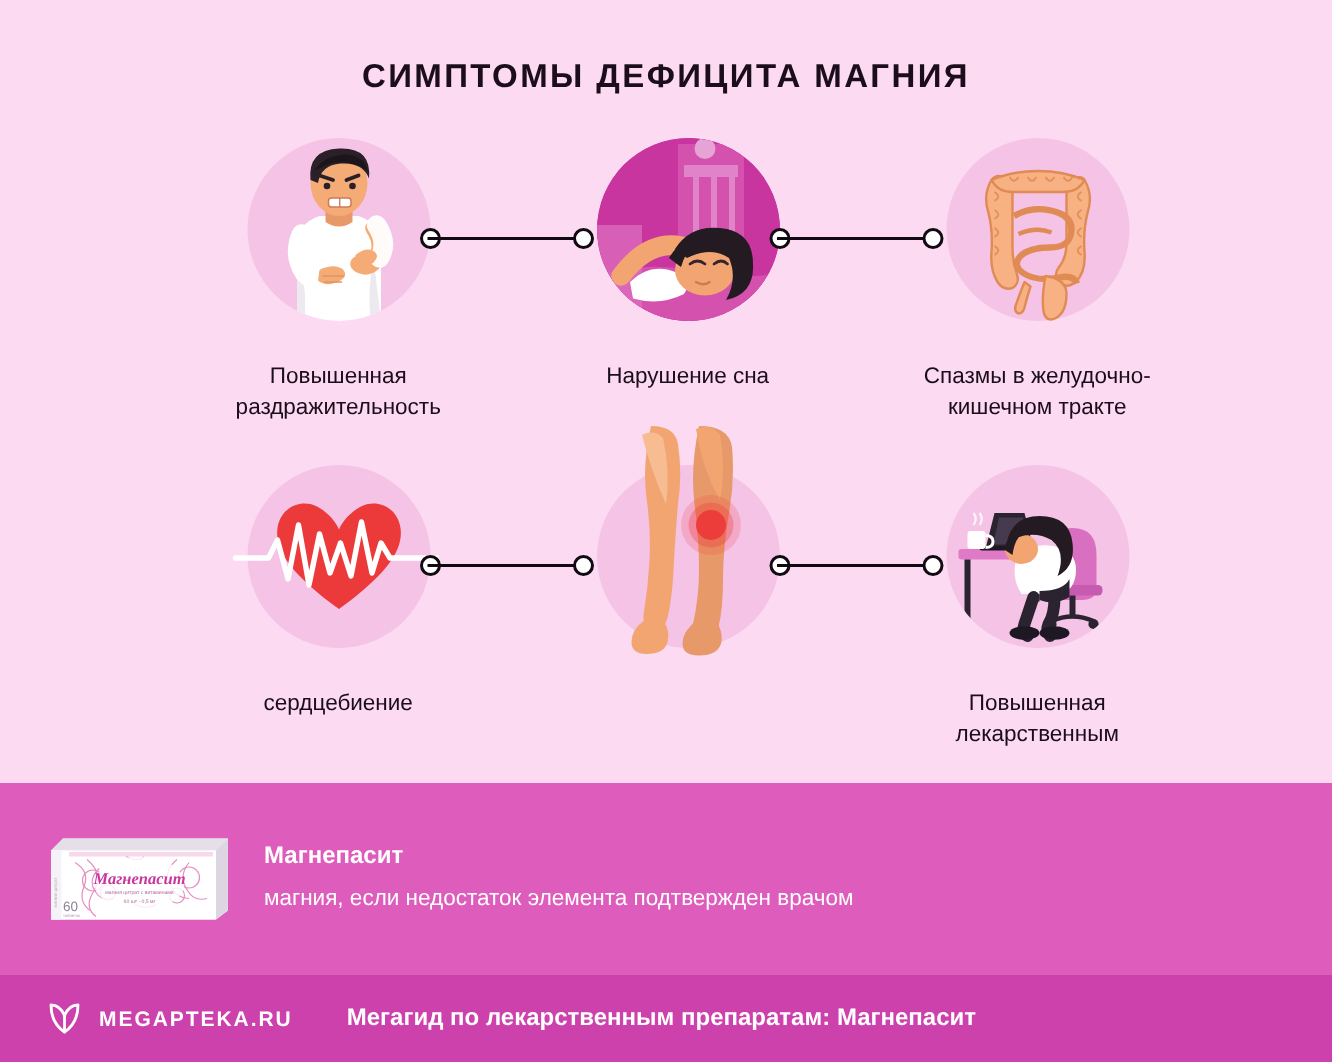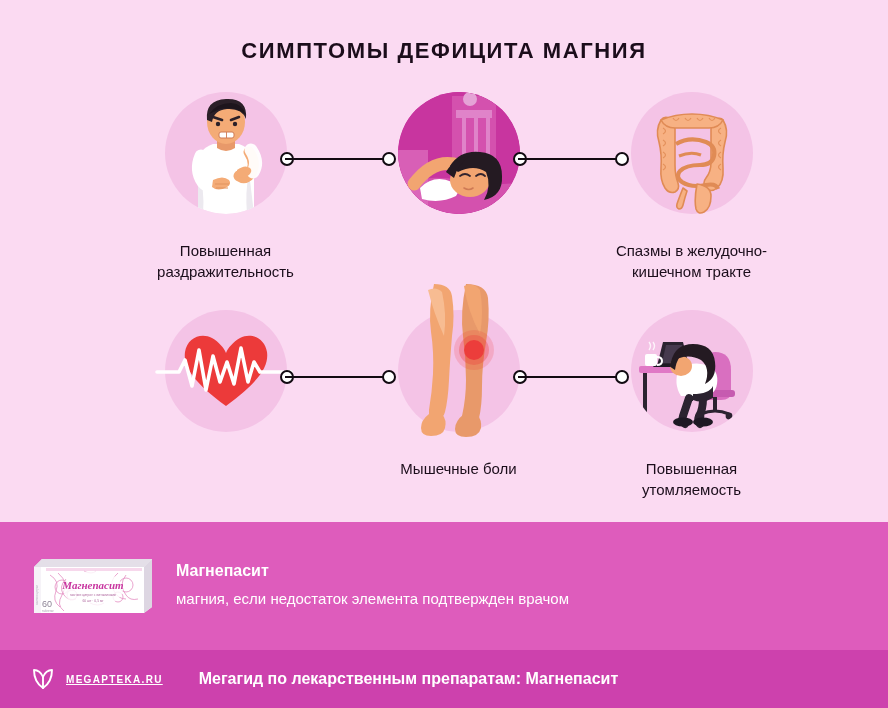--- a/index.html
+++ b/index.html
@@ -154,24 +154,23 @@
     color: #ffffff;
   }
   .logo-mark {
     margin-left: 30px;
     width: 26px;
     height: 26px;
     flex: none;
   }
   .logo-text {
     margin-left: 10px;
-    font-size: 10px;
+    font-size: 14px;
     font-weight: bold;
     letter-spacing: 1.3px;
-    text-decoration: underline;
   }
   .footer-caption {
     margin-left: 36px;
     font-size: 16px;
     font-weight: bold;
   }
 </style>
 </head>
 <body>
 
@@ -256,20 +255,23 @@
               <path d="M52 74 Q62 58 82 60 Q104 62 104 84 Q105 104 86 108 Q94 94 88 80 Q76 72 60 80 Z" fill="#241a22"></path>
               <path d="M48 80 Q56 66 72 64 Q60 72 56 86 Z" fill="#241a22"></path>
 
               <path d="M62 84 q5 -4 10 0" stroke="#33242e" stroke-width="1.8" fill="none" stroke-linecap="round"></path>
               <path d="M78 84 q5 -4 9 0" stroke="#33242e" stroke-width="1.8" fill="none" stroke-linecap="round"></path>
 
               <path d="M66 96 q5 3 9 0" stroke="#cf7a55" stroke-width="1.6" fill="none" stroke-linecap="round"></path>
             </svg>
           </div>
         </div>
+        <div class="caption">
+          <div>Нарушение сна</div>
+        </div>
       </div>
 
       <div class="connector k1">
         <div class="dot left"></div>
         <div class="bar"></div>
         <div class="dot right"></div>
       </div>
 
       <div class="cell c2">
         <div class="circle">
@@ -304,20 +306,21 @@
     <div class="row">
 
       <div class="cell c0">
         <div class="circle">
           <svg width="122" height="122" viewBox="0 0 122 122" style="overflow:visible">
             <path d="M61 96 C 28 72 18 56 20 42 C 22 28 36 22 47 28 C 54 32 59 38 61 43 C 63 38 68 32 75 28 C 86 22 100 28 102 42 C 104 56 94 72 61 96 Z" fill="#ec3a3a"></path>
             <path d="M-8 62 L14 62 L20 50 L27 76 L34 40 L41 80 L48 46 L55 72 L62 52 L69 74 L76 38 L83 72 L89 52 L95 62 L126 62" fill="none" stroke="#ffffff" stroke-width="3.6" stroke-linejoin="round" stroke-linecap="round"></path>
           </svg>
         </div>
         <div class="caption">
+          <div>сердцебиение</div>
         </div>
       </div>
 
       <div class="connector k0">
         <div class="dot left"></div>
         <div class="bar"></div>
         <div class="dot right"></div>
       </div>
 
       <div class="cell c1">
@@ -331,23 +334,20 @@
 
             <path d="M68 0 q20 0 22 14 q2 22 -2 44 q-4 24 -4 44 q0 20 -3 32 q-2 8 -10 7 q-8 -1 -7 -9 q4 -18 4 -36 q0 -22 -3 -44 q-3 -24 3 -52 z" fill="#e8996a"></path>
             <path d="M66 2 q10 -4 16 4 q4 22 0 44 q-12 -22 -16 -48 z" fill="#f2a571"></path>
 
             <path d="M66 130 q-9 7 -9 15 q0 8 11 8 q13 0 15 -9 q1 -8 -4 -14 z" fill="#e8996a"></path>
 
             <circle cx="76" cy="66" r="20" fill="#ec3a3a" opacity="0.18"></circle>
             <circle cx="76" cy="66" r="15" fill="#ec3a3a" opacity="0.32"></circle>
             <circle cx="76" cy="66" r="10" fill="#ec3a3a" opacity="0.95"></circle>
           </svg>
-        </div>
-        <div class="caption">
-          <div>Мышечные боли</div>
         </div>
       </div>
 
       <div class="connector k1">
         <div class="dot left"></div>
         <div class="bar"></div>
         <div class="dot right"></div>
       </div>
 
       <div class="cell c2">
@@ -386,21 +386,21 @@
               <path d="M58 88 q-4 12 -6 18 q-2 6 2 8" stroke="#2b2330" stroke-width="8" fill="none" stroke-linecap="round"></path>
               <path d="M72 88 q0 12 -4 18 q-2 5 1 8" stroke="#2b2330" stroke-width="8" fill="none" stroke-linecap="round"></path>
 
               <ellipse cx="52" cy="112" rx="10" ry="4.5" fill="#1d1823"></ellipse>
               <ellipse cx="72" cy="112" rx="10" ry="4.5" fill="#1d1823"></ellipse>
             </svg>
           </div>
         </div>
         <div class="caption">
           <div>Повышенная</div>
-          <div>утомляемость</div>
+          <div>лекарственным</div>
         </div>
       </div>
     </div>
   </div>
 
   <div class="banner">
     <svg class="pack" viewBox="0 0 122 62">
       <path d="M2 12 L10 4 L120 4 L120 52 L112 58 L2 58 Z" fill="#f2f0f4"></path>
       <path d="M2 12 L10 4 L120 4 L112 12 Z" fill="#e4dfe8"></path>
       <path d="M112 12 L120 4 L120 52 L112 58 Z" fill="#ddd6e2"></path>

